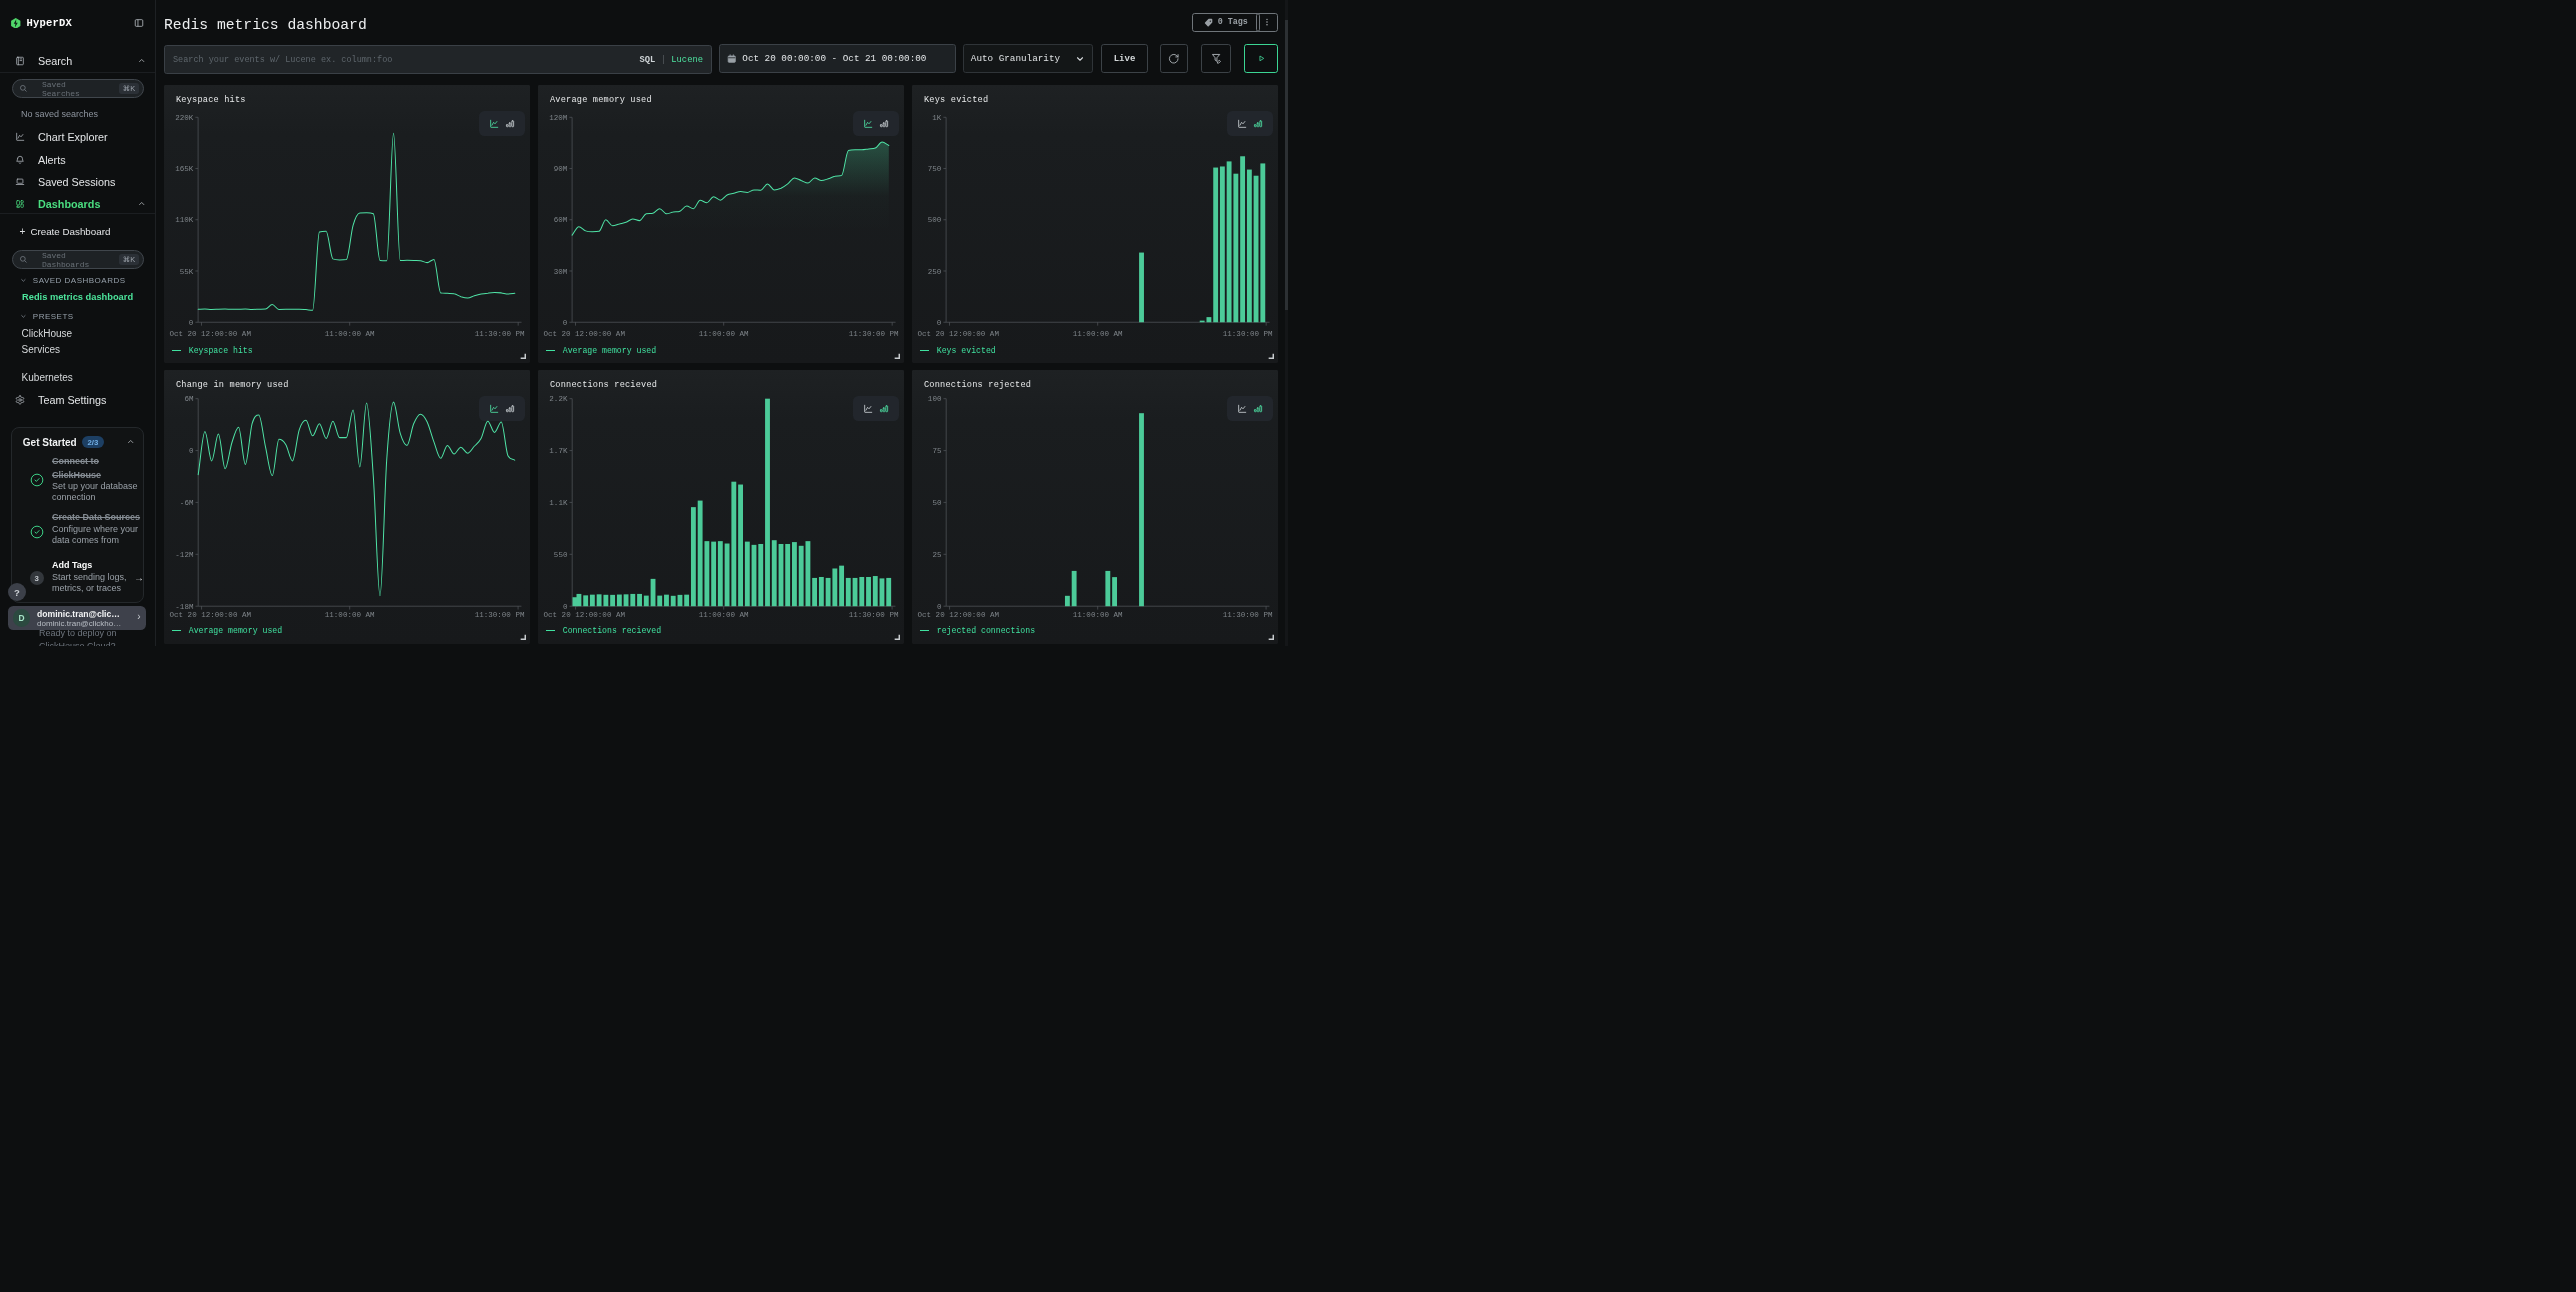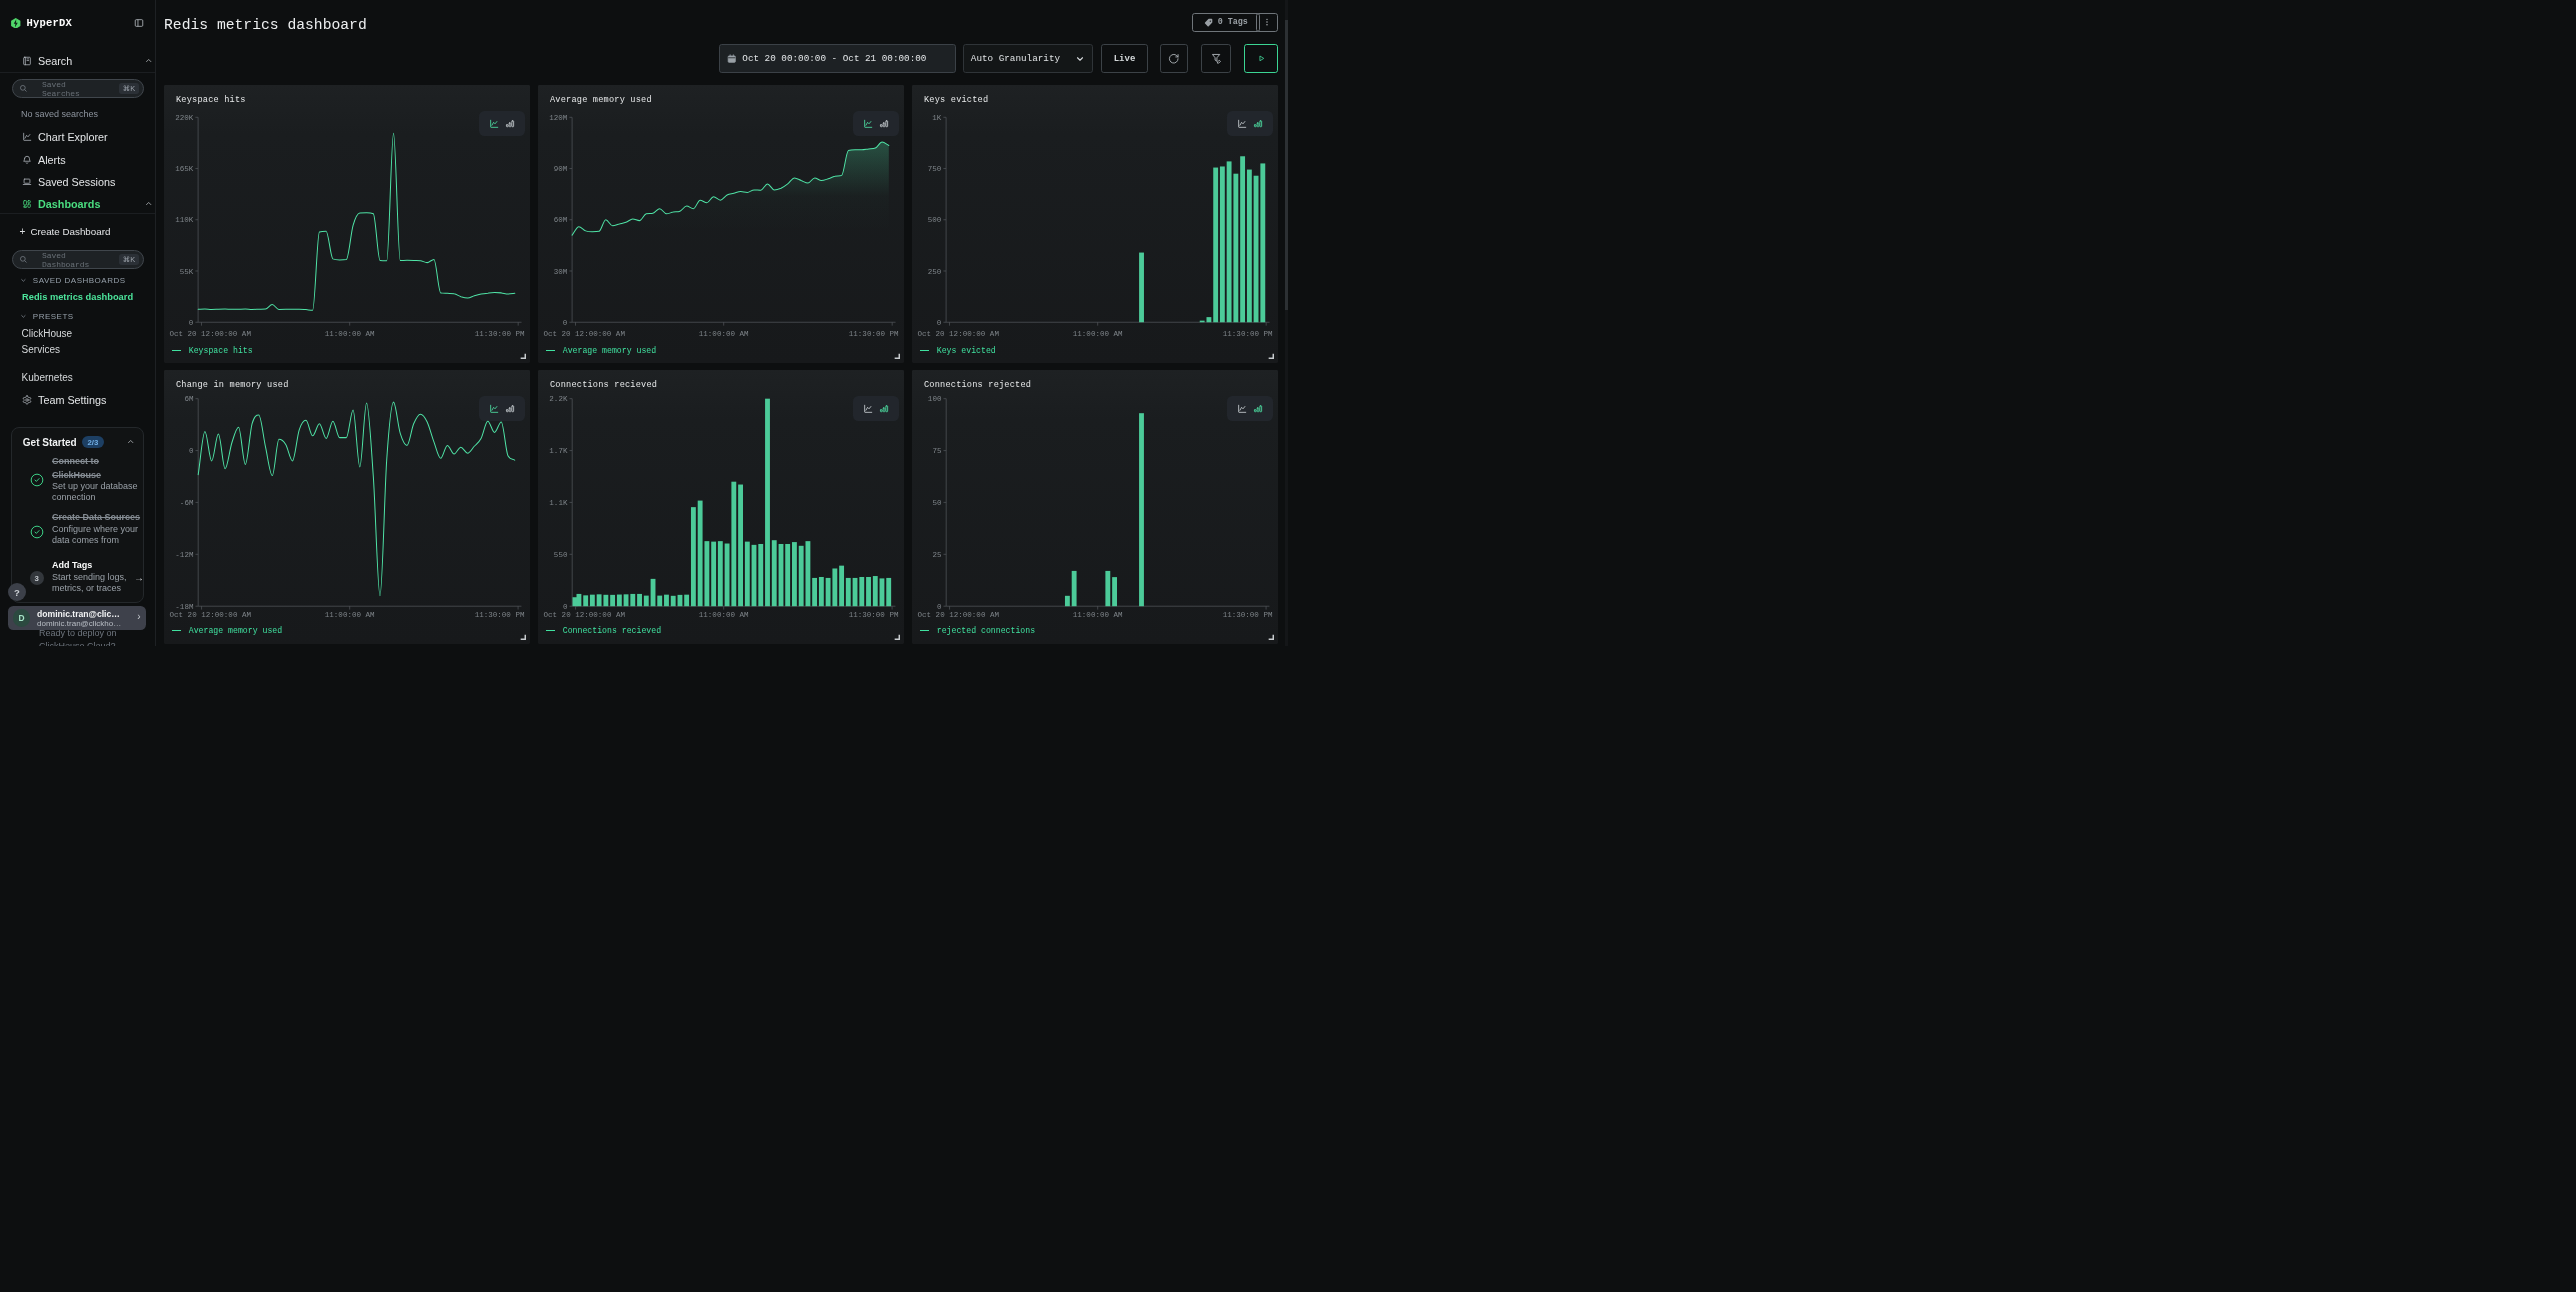--- a/index.html
+++ b/index.html
@@ -1,21 +1,21 @@
 <!DOCTYPE html>
 <html style="font-size:10.8px"><head><meta charset="utf-8"><title>Redis metrics dashboard</title>
 <style>
 *{margin:0;padding:0;box-sizing:border-box}
 html,body{width:1288px;height:646px;overflow:hidden}
 body{background:#0d0f10;font-family:"Liberation Mono",monospace;position:relative}
 svg{display:block}
 aside{position:absolute;left:0;top:0;width:156px;height:646px;border-right:0.7px solid #1e2124;background:#0d0f10}
 .logo{position:absolute;left:11px;top:17px;display:flex;align-items:center;gap:6px;width:133px}
 .logo span{font:bold 10.5px "Liberation Mono",monospace;color:#fff;letter-spacing:0.2px;flex:1}
-.mitem{position:absolute;left:22px;width:134px;display:flex;align-items:center;gap:6px}
+.mitem{position:absolute;left:15px;width:134px;display:flex;align-items:center;gap:13px}
 .mtext{font:10.8px "Liberation Sans",sans-serif;color:#e3e5e7;flex:1}
 .mtext.sm{font-size:9.8px}
 .mtext.grn{color:#4ade80;font-weight:bold}
 .mchev{margin-right:3.4px}
 .plus{font:10px "Liberation Sans",sans-serif;color:#dcdfe1;width:5.4px}
 .mitem.cd{gap:5.4px}
 .divider{position:absolute;left:0;width:155px;height:0.7px;background:#1b1e21}
 .pill{position:absolute;left:11.5px;width:132px;height:19px;border:0.7px solid #40464c;border-radius:9.5px;background:#1e2225;display:flex;align-items:center;padding:0 4px 0 6.8px;gap:14px}
 .ph{font:8px "Liberation Mono",monospace;color:#697077;flex:1;letter-spacing:-0.1px}
 .kbd{font:7.4px "Liberation Sans",sans-serif;color:#9ca3ab;background:#2b3036;border-radius:2.7px;padding:1.4px 3.4px}
@@ -231,20 +231,24 @@
       </svg>
       <span>0 Tags</span>
     </div>
  <div class="dotbtn">
       <svg width="10" height="10" viewBox="0 0 24 24" fill="#c3c8cc">
         <circle cx="12" cy="5.5" r="1.6"></circle>
         <circle cx="12" cy="12" r="1.6"></circle>
         <circle cx="12" cy="18.5" r="1.6"></circle>
       </svg>
     </div>
+ <div class="searchbar">
+      <span class="sph">Search your events w/ Lucene ex. column:foo</span>
+   <span class="sqlsel"><span class="sql">SQL</span><span class="sep">|</span><span class="luc">Lucene</span></span>
+    </div>
  <div class="datebox">
       <svg width="9.5" height="9.5" viewBox="0 0 24 24" fill="none" stroke="#9aa1a7" stroke-width="2">
         <rect x="3" y="5" width="18" height="16" rx="2" fill="#9aa1a7"></rect>
         <path d="M8 2v4M16 2v4" stroke-linecap="round"></path>
         <path d="M3 9.5h18" stroke="#1d2124"></path>
       </svg>
       <span>Oct 20 00:00:00 - Oct 21 00:00:00</span>
     </div>
  <div class="granbox">
       <span>Auto Granularity</span>

